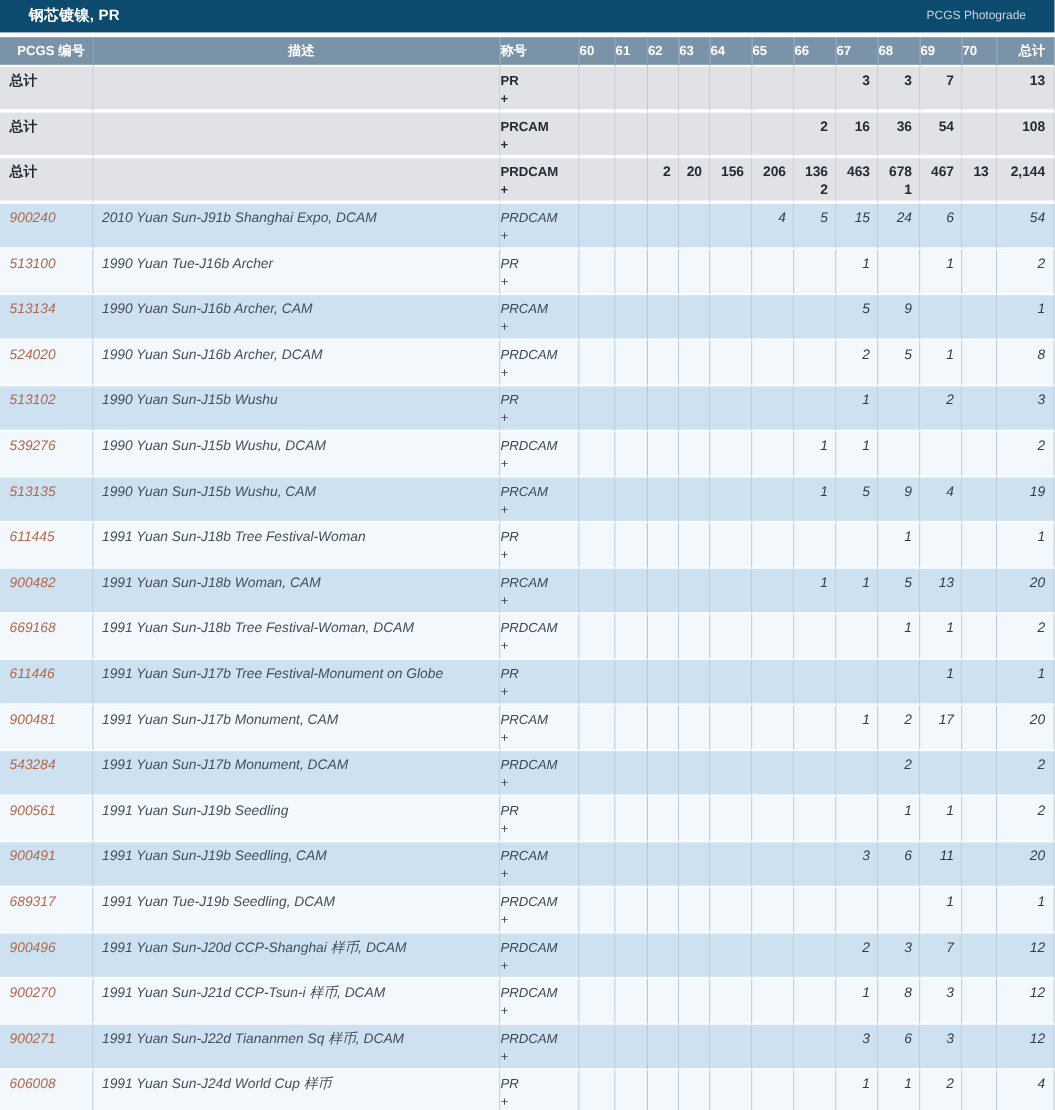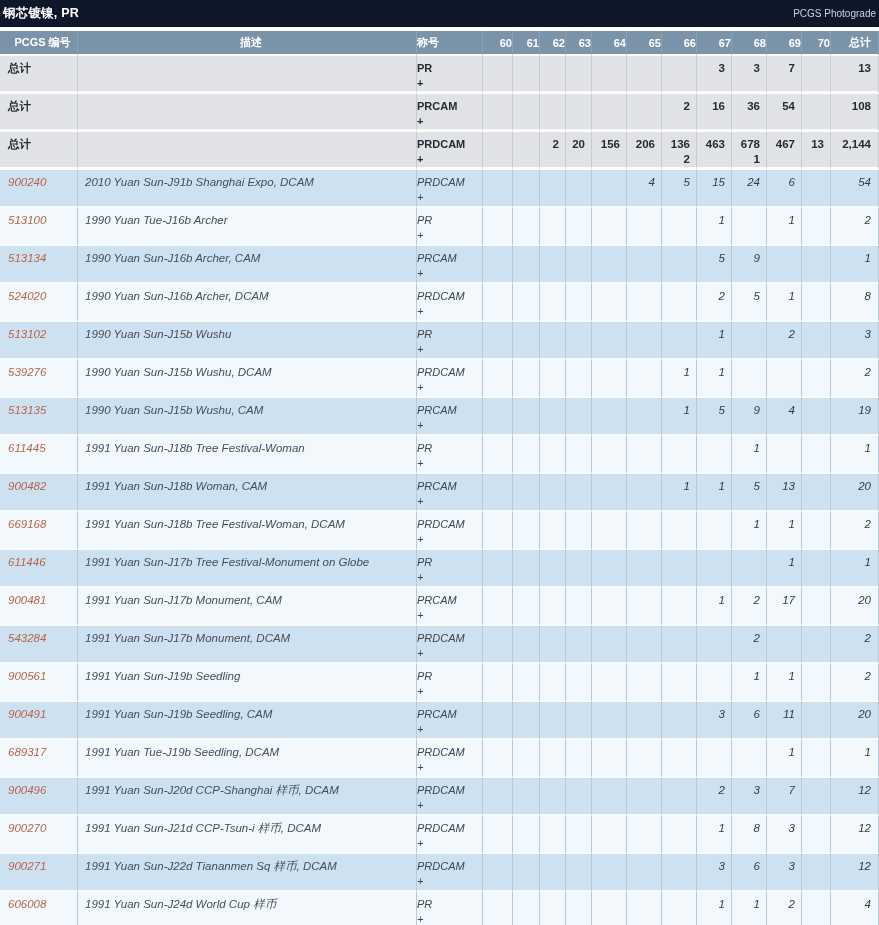--- a/index.html
+++ b/index.html
@@ -3,38 +3,38 @@
 <meta charset="utf-8">
 <style>
   * { margin:0; padding:0; box-sizing:border-box; }
   html,body { background:#fff; }
   .page {
     position:relative; width:879px; height:925px; overflow:hidden;
     font-family:"Liberation Sans","DejaVu Sans",sans-serif; background:#fff;
   }
   
   .topbar {
-    height:27px; background:#0f172a; color:#fff;
+    height:27px; background:#0c4a6e; color:#fff;
     display:flex; align-items:center; justify-content:space-between;
-    padding:0 3px; margin-bottom:4px;
+    padding:0 24px; margin-bottom:4px;
   }
   .topbar .title { font-size:12.5px; font-weight:bold; letter-spacing:.2px; }
   .topbar .pg-link { font-size:10px; color:#ccd6de; text-decoration:none; cursor:pointer; }
 
   
   table { border-collapse:separate; border-spacing:0; table-layout:fixed; width:879px; }
   thead tr { height:25px; }
   th {
     background:#7b93a9; color:#fff; font-size:11px; font-weight:bold;
     border-right:1px solid #8ba1b5; border-bottom:2px solid #fbfbfb;
     vertical-align:middle; white-space:nowrap; overflow:hidden;
   }
   th.h-left  { text-align:center;  padding-left:8px; }
   th.h-mid   { text-align:left; }
-  th.h-num   { text-align:right; padding-right:0; }
+  th.h-num   { text-align:left; padding-right:0; }
   th.h-tot   { text-align:right; padding-right:7px; }
 
   td {
     vertical-align:top; padding-top:5px; font-size:11.5px; color:#333c46;
     white-space:nowrap; overflow:hidden; line-height:15px;
   }
   
   tr.row-total { height:37px; }
   tr.row-total td {
     background:#e0e2e5; font-weight:bold; color:#232c35;

